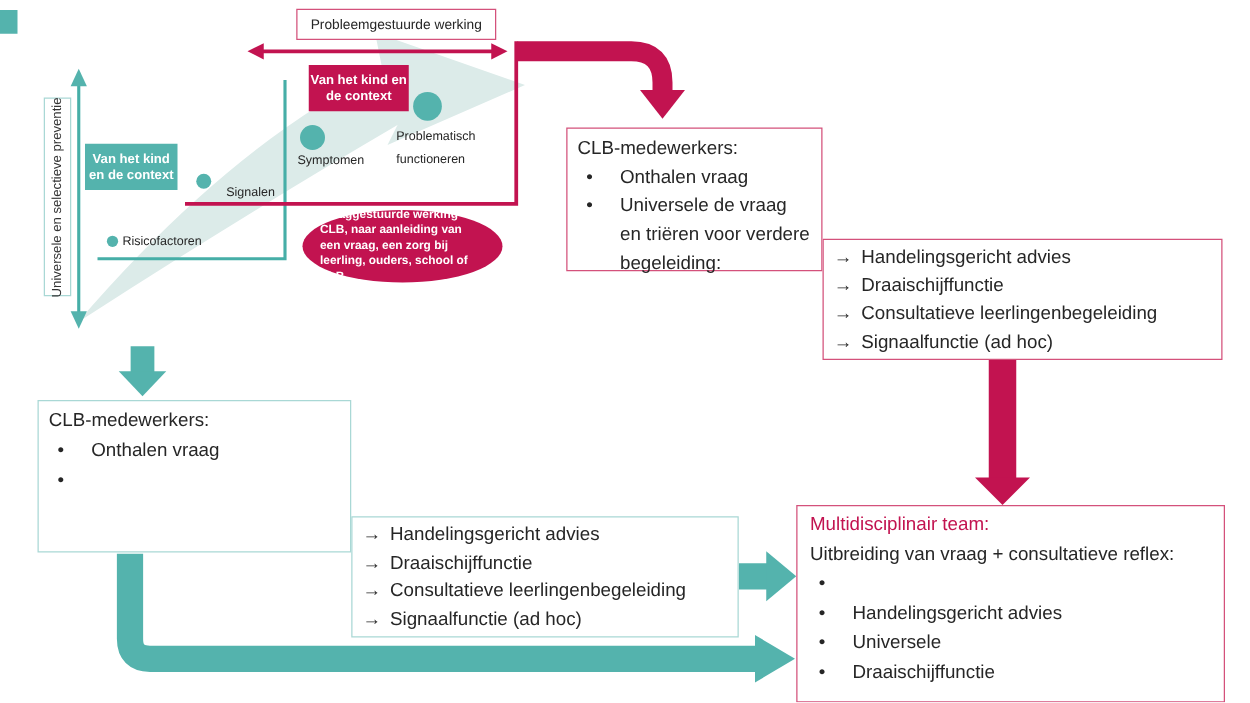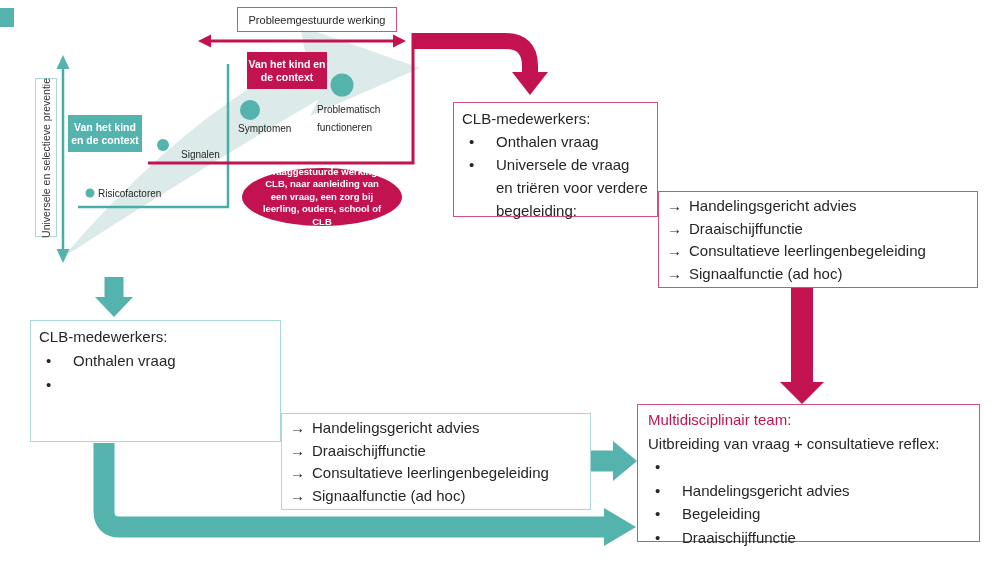--- a/index.html
+++ b/index.html
@@ -20,21 +20,21 @@
   .abs{position:absolute;z-index:2;box-sizing:border-box;}
   .outline-box{background:#fff;border:1.5px solid var(--pink-border);font-size:15px;line-height:23px;}
   .outline-box.teal-b{border-color:var(--teal-border);}
   .pad{padding:4px 8px 4px 8px;}
   .row{display:flex;}
   .bul{flex:none;width:27px;padding-left:7px;}
   .fn-arrow{flex:none;margin-right:7px;}
   .title-crimson{color:var(--crimson);}
   .small-solid{display:flex;align-items:center;justify-content:center;text-align:center;
                color:#fff;font-weight:bold;font-size:10.5px;line-height:13px;}
-  .ellipse{border-radius:50%;display:flex;align-items:center;justify-content:center;text-align:center;
+  .ellipse{border-radius:50%;display:flex;align-items:center;justify-content:center;
            color:#fff;font-weight:bold;font-size:9.5px;line-height:12.5px;z-index:2;position:absolute;box-sizing:border-box;}
   .stage-label{position:absolute;z-index:2;font-size:10px;line-height:18px;}
   #problem-box{left:237px;top:7px;width:160px;height:25px;border:1px solid var(--pink-border);
                display:flex;align-items:center;justify-content:center;font-size:11px;background:#fff;}
   #axis-label{left:35px;top:78px;width:22px;height:159px;border:1px solid var(--teal-border);background:#fff;
               display:flex;align-items:center;justify-content:center;}
   #axis-label span{writing-mode:vertical-rl;transform:rotate(180deg);font-size:10.5px;white-space:nowrap;color:#333;}
 </style>
 </head>
 <body>
@@ -160,33 +160,33 @@
     <div class="row">
       <span class="fn-arrow">→</span>
       <span>Consultatieve leerlingenbegeleiding</span>
     </div>
     <div class="row">
       <span class="fn-arrow">→</span>
       <span>Signaalfunctie (ad hoc)</span>
     </div>
   </div>
 
-  <div class="abs outline-box" style="left:637px;top:404px;width:343px;height:138px;padding:3px 10px;line-height:23.5px;">
+  <div class="abs outline-box" style="left:637px;top:404px;width:343px;height:158px;padding:3px 10px;line-height:23.5px;">
     <div class="title-crimson">Multidisciplinair team:</div>
     <div>Uitbreiding van vraag + consultatieve reflex:</div>
     <div class="row">
       <span class="bul">•</span>
     </div>
     <div class="row">
       <span class="bul">•</span>
       <span>Handelingsgericht advies</span>
     </div>
     <div class="row">
       <span class="bul">•</span>
-      <span>Begeleiding</span>
+      <span>Universele</span>
     </div>
     <div class="row">
       <span class="bul">•</span>
       <span>Draaischijffunctie</span>
     </div>
   </div>
 
 </div>
 
 </body></html>

